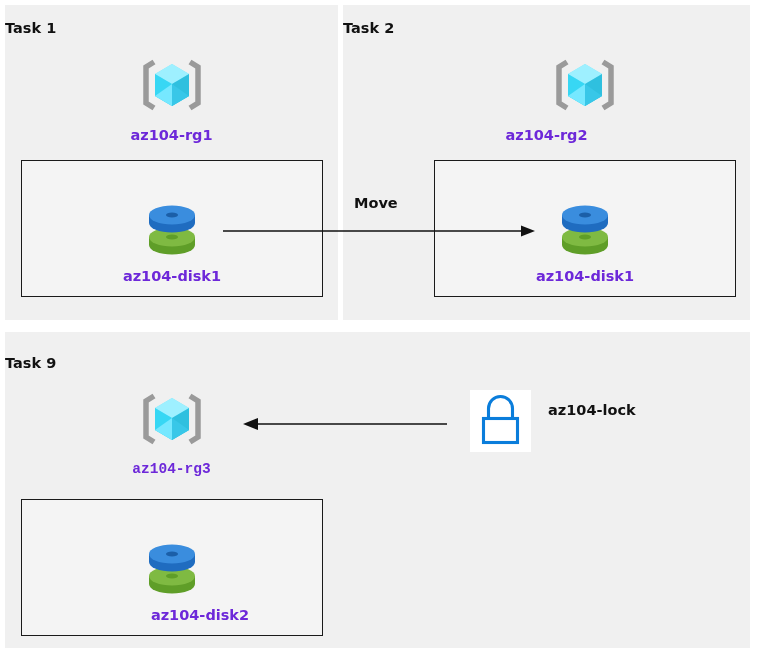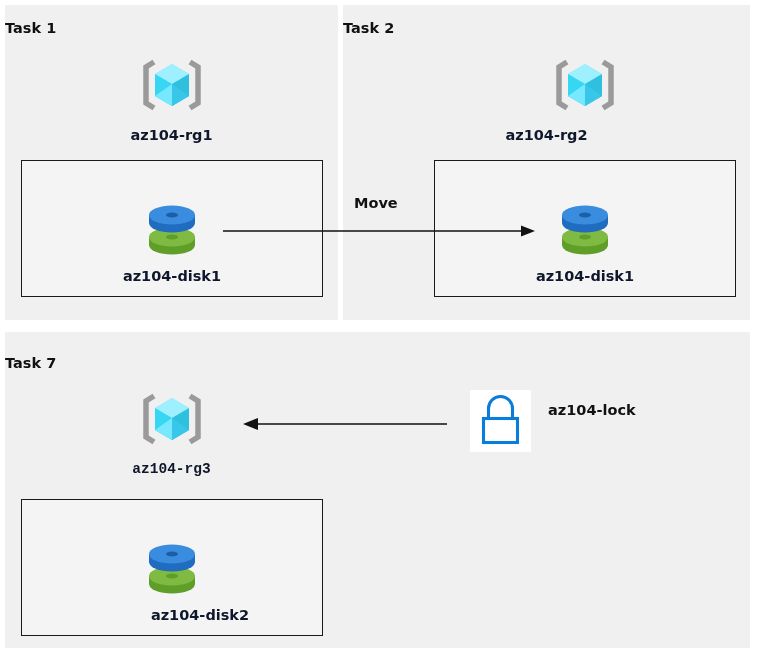--- a/index.html
+++ b/index.html
@@ -5,21 +5,21 @@
   html,body{margin:0;padding:0;background:#ffffff;}
   body{width:757px;height:653px;position:relative;overflow:hidden;
        font-family:"DejaVu Sans","Liberation Sans",sans-serif;}
   .panel{position:absolute;background:#f0f0f0;}
   #panel-task1{left:5px;top:5px;width:333px;height:315px;}
   #panel-task2{left:343px;top:5px;width:407px;height:315px;}
   #panel-task3{left:5px;top:332px;width:745px;height:316px;}
 
   .task-title{position:absolute;font-size:14.5px;font-weight:bold;color:#111111;
               text-align:left;white-space:nowrap;}
-  .res-label{position:absolute;font-size:14.5px;font-weight:bold;color:#0f172a;
+  .res-label{position:absolute;font-size:14.5px;font-weight:bold;color:#6d28d9;
              text-align:center;white-space:nowrap;}
 
   .inner-box{position:absolute;background:#f4f4f4;border:1.6px solid #1a1a1a;
              box-sizing:border-box;}
 
   
   .rg-icon{position:absolute;width:64px;height:62px;}
   .rg-icon svg{display:block;width:64px;height:62px;}
 
   
@@ -112,21 +112,21 @@
     <rect x="9" y="16" width="46" height="8" fill="#1f6cc0"></rect>
     <ellipse cx="32" cy="16" rx="23" ry="9.5" fill="#3a8dde"></ellipse>
     <ellipse cx="32" cy="16" rx="6" ry="2.6" fill="#1b5fa8"></ellipse>
   </svg>
 </div>
 
 <div class="res-label" style="left:434px;top:268px;width:302px;">az104-disk1</div>
 
 <div class="panel" id="panel-task3"></div>
 
-<div class="task-title" style="left:5px;top:355px;width:333px;">Task 7</div>
+<div class="task-title" style="left:5px;top:355px;width:333px;">Task 9</div>
 
 <div class="rg-icon" style="left:140px;top:388px;">
   <svg viewBox="0 0 64 62">
     <path d="M14 8 L6 13 L6 49 L14 54" fill="none" stroke="#9a9a9a" stroke-width="5.5"></path>
     <path d="M50 8 L58 13 L58 49 L50 54" fill="none" stroke="#9a9a9a" stroke-width="5.5"></path>
     <polygon points="32,10 49,20 49,42 32,52 15,42 15,20" fill="#7ee6fb"></polygon>
     <polygon points="32,10 49,20 32,30" fill="#9ef0ff"></polygon>
     <polygon points="32,10 32,30 15,20" fill="#9ef0ff"></polygon>
     <polygon points="15,20 32,30 32,52 15,42" fill="#37d7f4"></polygon>
     <polygon points="49,20 49,42 32,52 32,30" fill="#2fc0df"></polygon>

